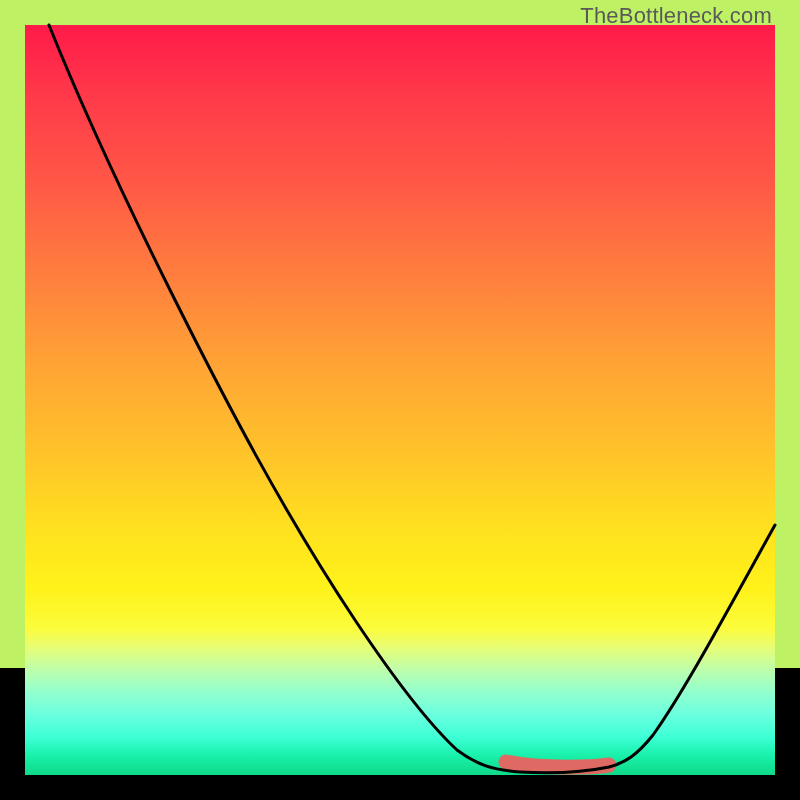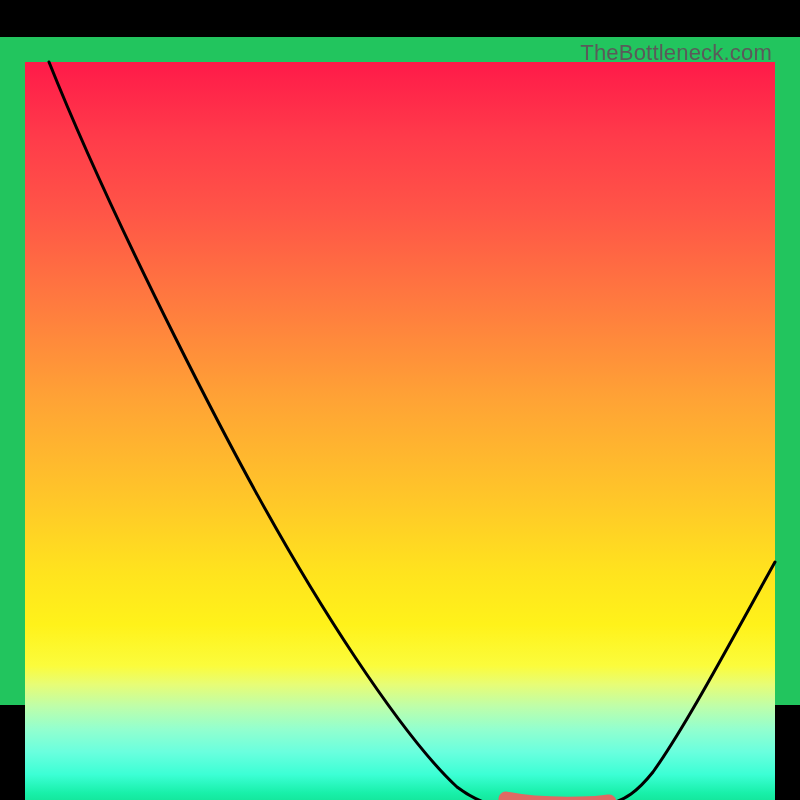--- a/index.html
+++ b/index.html
@@ -9,22 +9,21 @@
     height: 800px;
     background: #000;
     overflow: hidden;
     font-family: Arial, Helvetica, sans-serif;
   }
 
   .frame {
     position: relative;
     width: 800px;
     height: 668px;
-    background: #22c55e;
-    margin-top: 37px;
+    background: #bef264;
   }
 
   .plot-area {
     position: absolute;
     left: 25px;
     top: 25px;
     width: 750px;
     height: 750px;
     
     background: linear-gradient(

